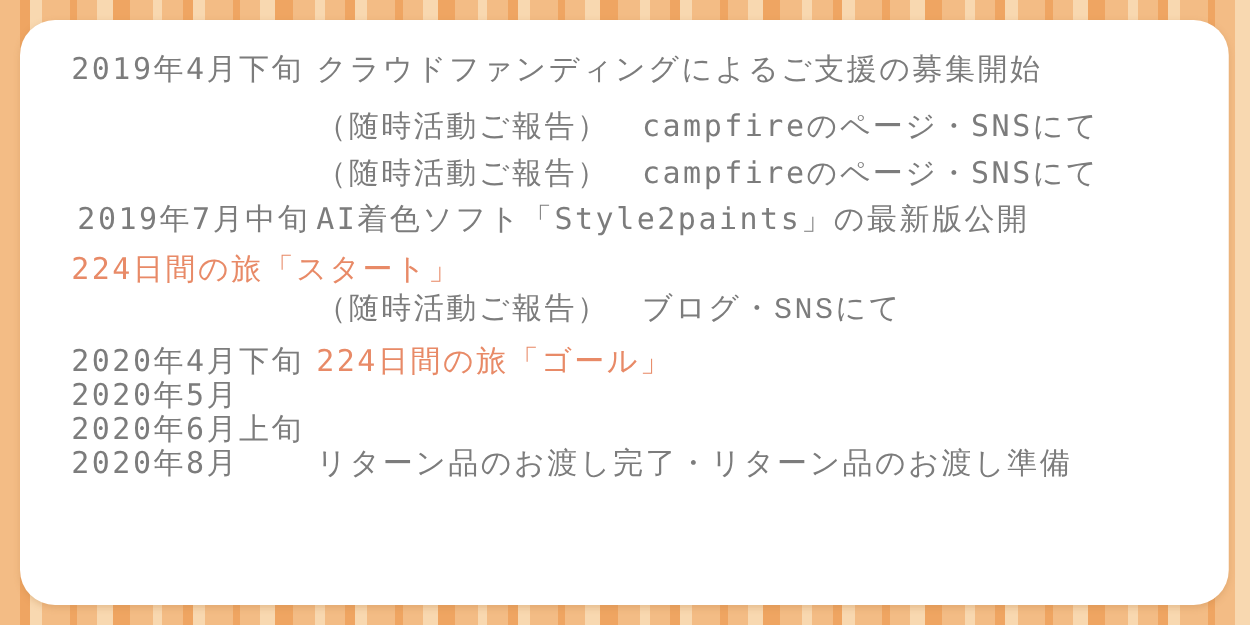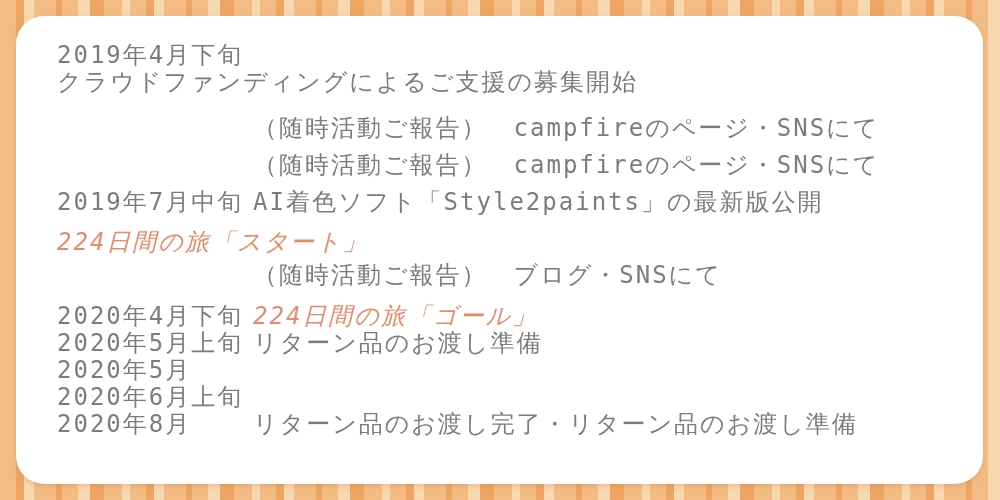--- a/index.html
+++ b/index.html
@@ -48,27 +48,26 @@
     display: flex;
     align-items: baseline;
     white-space: nowrap;
   }
   .row .date {
     flex: none;
     width: 196px;
   }
   .row .event.accent {
     color: var(--accent, #e88a67);
-    font-style: italic;
   }
-  .g19 { margin-bottom: 19px; flex-direction: column; }
+  .g19 { margin-bottom: 19px; }
   .g10 { margin-bottom: 10px; text-align: right; }
-  .g13 { margin-bottom: 13px; }
+  .g13 { margin-bottom: 13px; text-align: center; }
   .g6  { margin-bottom: 6px; }
-  .g14 { margin-bottom: 14px; }
+  .g14 { margin-bottom: 14px; font-family: Liberation Mono, monospace; }
 </style>
 </head>
 <body>
 
 <div class="panel">
   <div class="timeline">
 
     <div class="row g19">
       <span class="date">2019年4月下旬</span>
       <span class="event">クラウドファンディングによるご支援の募集開始</span>
@@ -97,24 +96,20 @@
     <div class="row g14">
       <span class="date"></span>
       <span class="event">（随時活動ご報告）　ブログ・SNSにて</span>
     </div>
 
     <div class="row">
       <span class="date">2020年4月下旬</span>
       <span class="event accent">224日間の旅「ゴール」</span>
     </div>
 
-    <div class="row">
-      <span class="date">2020年5月上旬</span>
-      <span class="event">リターン品のお渡し準備</span>
-    </div>
 
     <div class="row">
       <span class="date">2020年5月</span>
     </div>
 
     <div class="row">
       <span class="date">2020年6月上旬</span>
     </div>
 
     <div class="row">

